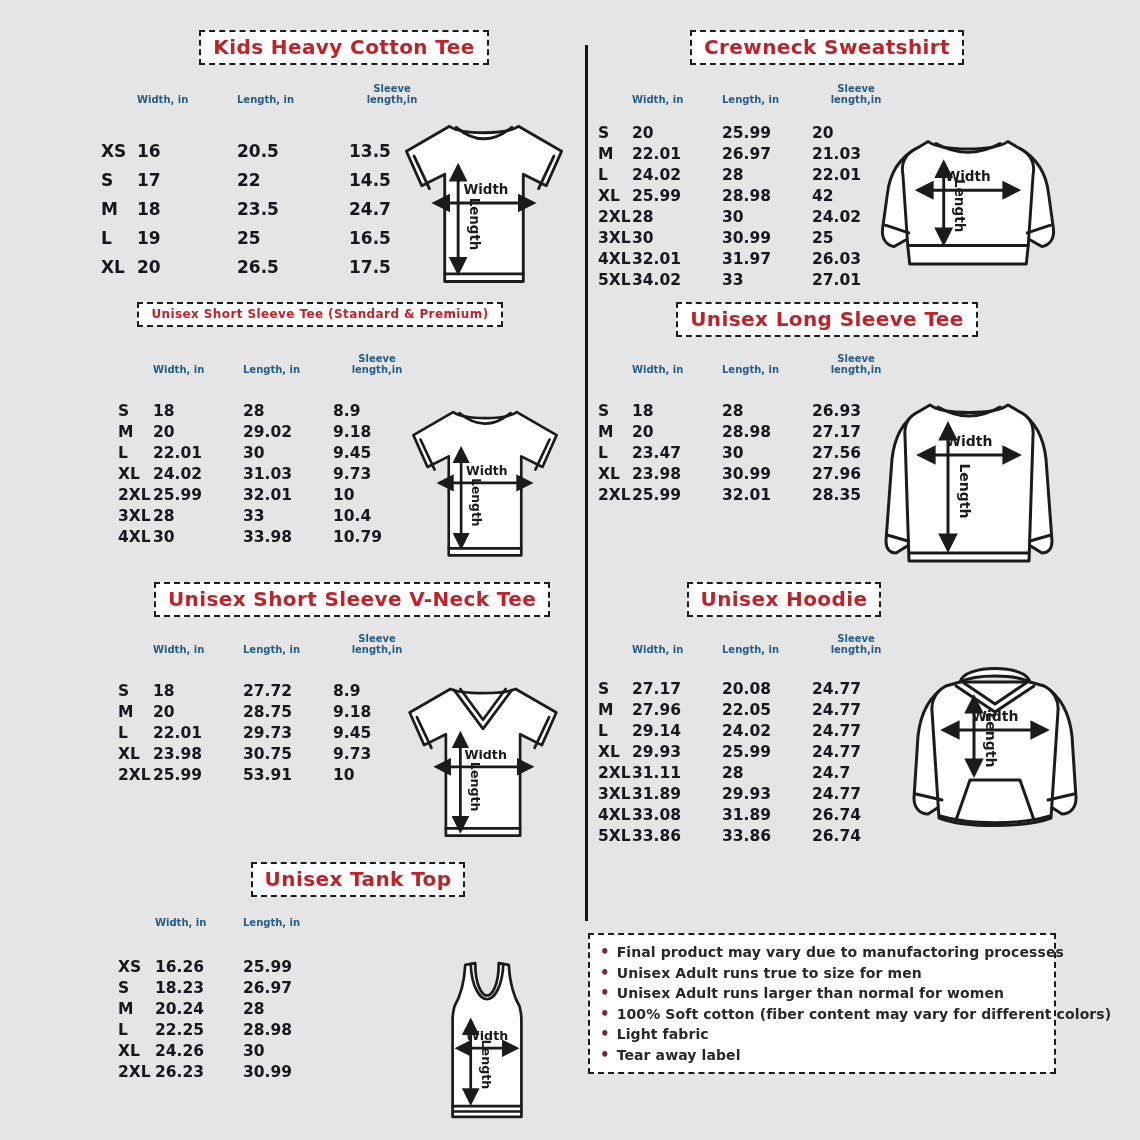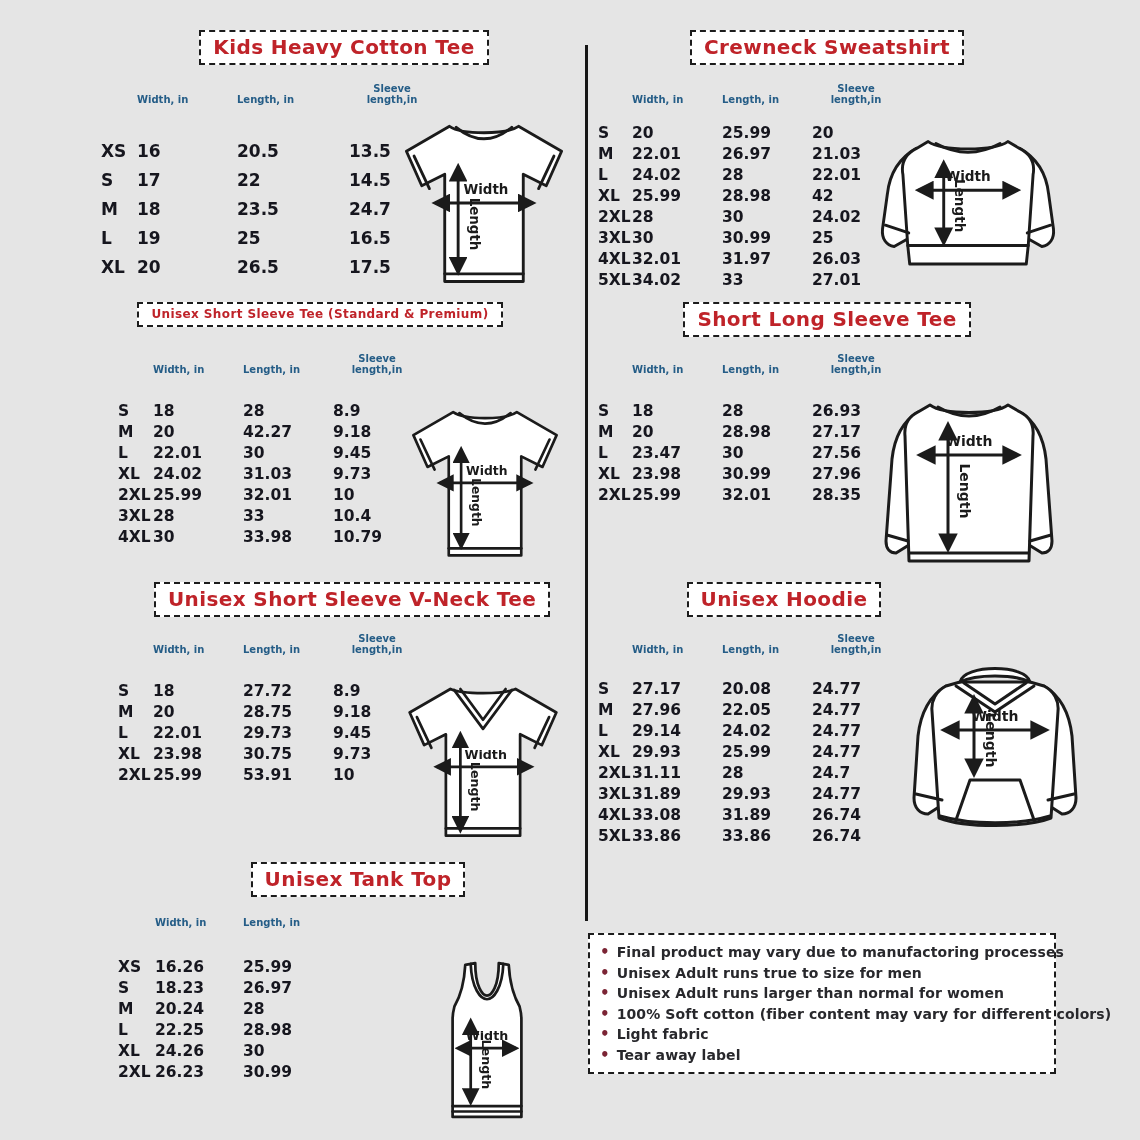--- a/index.html
+++ b/index.html
@@ -201,21 +201,21 @@
     <div class="table" style="top:100px;left:0;">
         <div class="trow">
           <div class="tcell">S</div>
           <div class="tcell">18</div>
           <div class="tcell">28</div>
           <div class="tcell">8.9</div>
         </div>
         <div class="trow">
           <div class="tcell">M</div>
           <div class="tcell">20</div>
-          <div class="tcell">42.27</div>
+          <div class="tcell">29.02</div>
           <div class="tcell">9.18</div>
         </div>
         <div class="trow">
           <div class="tcell">L</div>
           <div class="tcell">22.01</div>
           <div class="tcell">30</div>
           <div class="tcell">9.45</div>
         </div>
         <div class="trow">
           <div class="tcell">XL</div>
@@ -254,21 +254,21 @@
         <line x1="44" y1="96" x2="146" y2="96" marker-start="url(#ah)" marker-end="url(#ah)"></line>
         <line x1="68" y1="58" x2="68" y2="168" marker-start="url(#ah)" marker-end="url(#ah)"></line>
       </g>
       <text class="dim-label" x="97" y="87">Width</text>
       <text class="dim-label" x="80" y="118" transform="rotate(90 80 118)">Length</text>
     </svg>
   </section>
 
   <section class="panel t-right" style="left:592px;top:300px;width:548px;height:272px;">
     <div class="title-row" style="width:470px;">
-      <span class="title">Short Long Sleeve Tee</span>
+      <span class="title">Unisex Long Sleeve Tee</span>
     </div>
     <div class="headers h3 h-right" style="top:54px;left:0;">
         <div class="hcell">Width, in</div>
         <div class="hcell">Length, in</div>
         <div class="hcell">Sleeve
 length,in</div>
       </div>
     <div class="table" style="top:100px;left:0;">
         <div class="trow">
           <div class="tcell">S</div>

